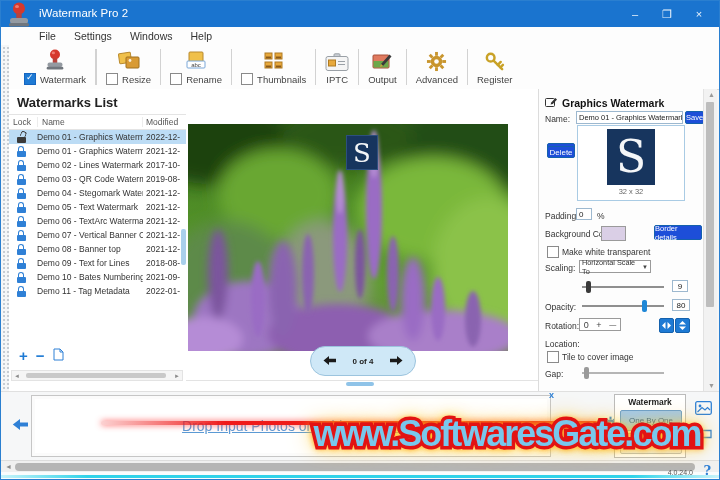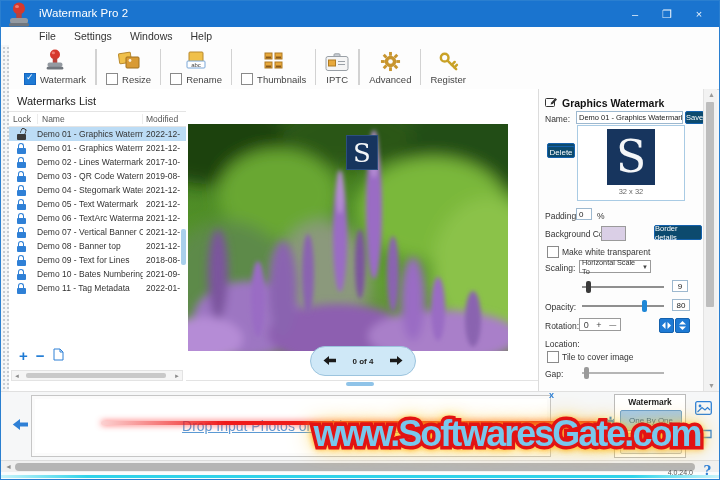--- a/index.html
+++ b/index.html
@@ -27,21 +27,21 @@
 
   .cb{width:10px;height:10px;border:1px solid #8a8a8a;background:#fff;display:inline-block;position:relative;flex:0 0 auto;}
   .cb.checked{background:#1e7ad4;border-color:#1565c0;}
   .cb.checked::after{content:"\2713";position:absolute;left:1px;top:-2px;color:#fff;font-size:9px;}
 
   
   .grip-strip{position:absolute;left:0;top:44px;width:8px;height:346px;background-image:radial-gradient(#c7ccd2 1px,transparent 1.2px);background-size:4px 4px;background-position:1px 1px;}
 
   
   .list-panel{position:absolute;left:8px;top:88px;width:177px;height:302px;background:#fff;border-right:1px solid #d5d5d5;border-bottom:1px solid #d5d5d5;}
-  .wl-title{font-size:11px;font-weight:normal;color:#222;padding:6px 0 4px 8px;}
+  .wl-title{font-size:13px;font-weight:bold;color:#222;padding:6px 0 4px 8px;}
   .wl-head{display:flex;height:14px;border-top:1px solid #e4e4e4;border-bottom:1px solid #e4e4e4;font-size:8.5px;color:#555;align-items:center;}
   .wl-head .c-lock{width:24px;padding-left:4px;border-right:1px solid #ececec;}
   .wl-head .c-name{flex:1;padding-left:4px;border-right:1px solid #ececec;}
   .wl-head .c-date{width:40px;padding-left:3px;}
   .wl-rows{height:172px;overflow:hidden;}
   .wl-row{display:flex;height:14px;align-items:center;font-size:8.5px;color:#333;}
   .wl-row.selected{background:#bcdcf5;}
   .wl-row .lockcell{width:24px;display:flex;justify-content:center;}
   .wl-row .wl-name{flex:1;padding-left:4px;white-space:nowrap;overflow:hidden;}
   .wl-row .wl-date{width:40px;padding-left:3px;white-space:nowrap;overflow:hidden;}
@@ -67,21 +67,21 @@
   .nav-count{font-size:8px;font-weight:bold;color:#222;}
   .pv-divider{position:absolute;left:0;right:0;top:291px;border-top:1px solid #e3e3e3;}
   .pv-hthumb{position:absolute;left:160px;top:293px;width:28px;height:4px;background:#8fc3e8;border-radius:2px;}
 
   
   .settings-panel{position:absolute;left:538px;top:88px;width:164px;height:302px;background:#fdfdfd;font-size:9px;color:#333;}
   .sp-abs{position:absolute;}
   .sp-header{left:6px;top:7px;display:flex;align-items:center;gap:4px;font-size:10.5px;font-weight:bold;color:#111;}
   .sp-label{color:#333;font-size:8.5px;}
   .sp-input{background:#fff;border:1px solid #9db8cf;font-size:7.5px;color:#222;padding:0 2px;display:flex;align-items:center;overflow:hidden;white-space:nowrap;box-sizing:border-box;}
-  .btn-blue{background:#0c4a6e;border:1px solid #1461ad;color:#fff;font-size:8px;display:flex;align-items:center;justify-content:center;border-radius:2px;box-sizing:border-box;}
+  .btn-blue{background:#1d4ed8;border:1px solid #1461ad;color:#fff;font-size:8px;display:flex;align-items:center;justify-content:center;border-radius:2px;box-sizing:border-box;}
   .wm-preview-box{left:38px;top:36px;width:106px;height:74px;background:#fff;border:1px solid #a9cbe4;display:flex;flex-direction:column;align-items:center;justify-content:flex-start;}
   .wm-preview-sq{margin-top:3px;width:48px;height:56px;background:#17355e;display:flex;align-items:center;justify-content:center;}
   .wm-preview-sq span{color:#f4f6f8;font-family:"DejaVu Serif",serif;font-size:44px;line-height:1;}
   .wm-size{font-size:7.5px;color:#666;margin-top:2px;}
   .swatch{left:62px;top:137px;width:23px;height:13px;background:#dacfe6;border:1px solid #9a9a9a;}
   .dropdown{left:40px;top:171px;width:72px;height:13px;background:#fff;border:1px solid #9a9a9a;font-size:7.3px;display:flex;align-items:center;justify-content:flex-end;padding:0 2px;box-sizing:border-box;}
   .dd-arrow{font-size:6px;color:#444;}
   .slider-track{height:2px;background:#8f8f8f;}
   .sl-handle{position:absolute;top:-5px;width:5px;height:12px;border-radius:2px;}
   .sl-dark{background:#3a3a3a;}
@@ -236,20 +236,33 @@
             <rect x="3.5" y="7" width="7" height="6" fill="#e8a93c" stroke="#b07b22"></rect>
             <line x1="13" y1="8.5" x2="20" y2="8.5" stroke="#9aa0a6"></line>
             <line x1="13" y1="11.5" x2="20" y2="11.5" stroke="#9aa0a6"></line>
           </svg>
         </div>
         <div class="tb-label">
           <span>IPTC</span>
         </div>
       </div>
       <div class="tb-sep"></div>
+      <div class="tb-item">
+        <div class="tb-icon">
+          <svg width="22" height="20">
+            <rect x="2" y="3" width="16" height="13" rx="1" fill="#e07a5f" stroke="#a8503a"></rect>
+            <rect x="2.5" y="9" width="15" height="6.5" fill="#6da84a"></rect>
+            <polygon points="10,12 18.5,2.5 20.5,4.5 12,14" fill="#3b3b3b"></polygon>
+            <polygon points="10,12 12,14 9,15" fill="#caa23c"></polygon>
+          </svg>
+        </div>
+        <div class="tb-label">
+          <span>Output</span>
+        </div>
+      </div>
       <div class="tb-sep"></div>
       <div class="tb-item">
         <div class="tb-icon">
           <svg width="21" height="21" viewBox="0 0 22 22">
             <g stroke="#c8952e" stroke-width="3">
               <line x1="11" y1="1" x2="11" y2="5"></line>
               <line x1="11" y1="17" x2="11" y2="21"></line>
               <line x1="1" y1="11" x2="5" y2="11"></line>
               <line x1="17" y1="11" x2="21" y2="11"></line>
               <line x1="3.9" y1="3.9" x2="6.7" y2="6.7"></line>

